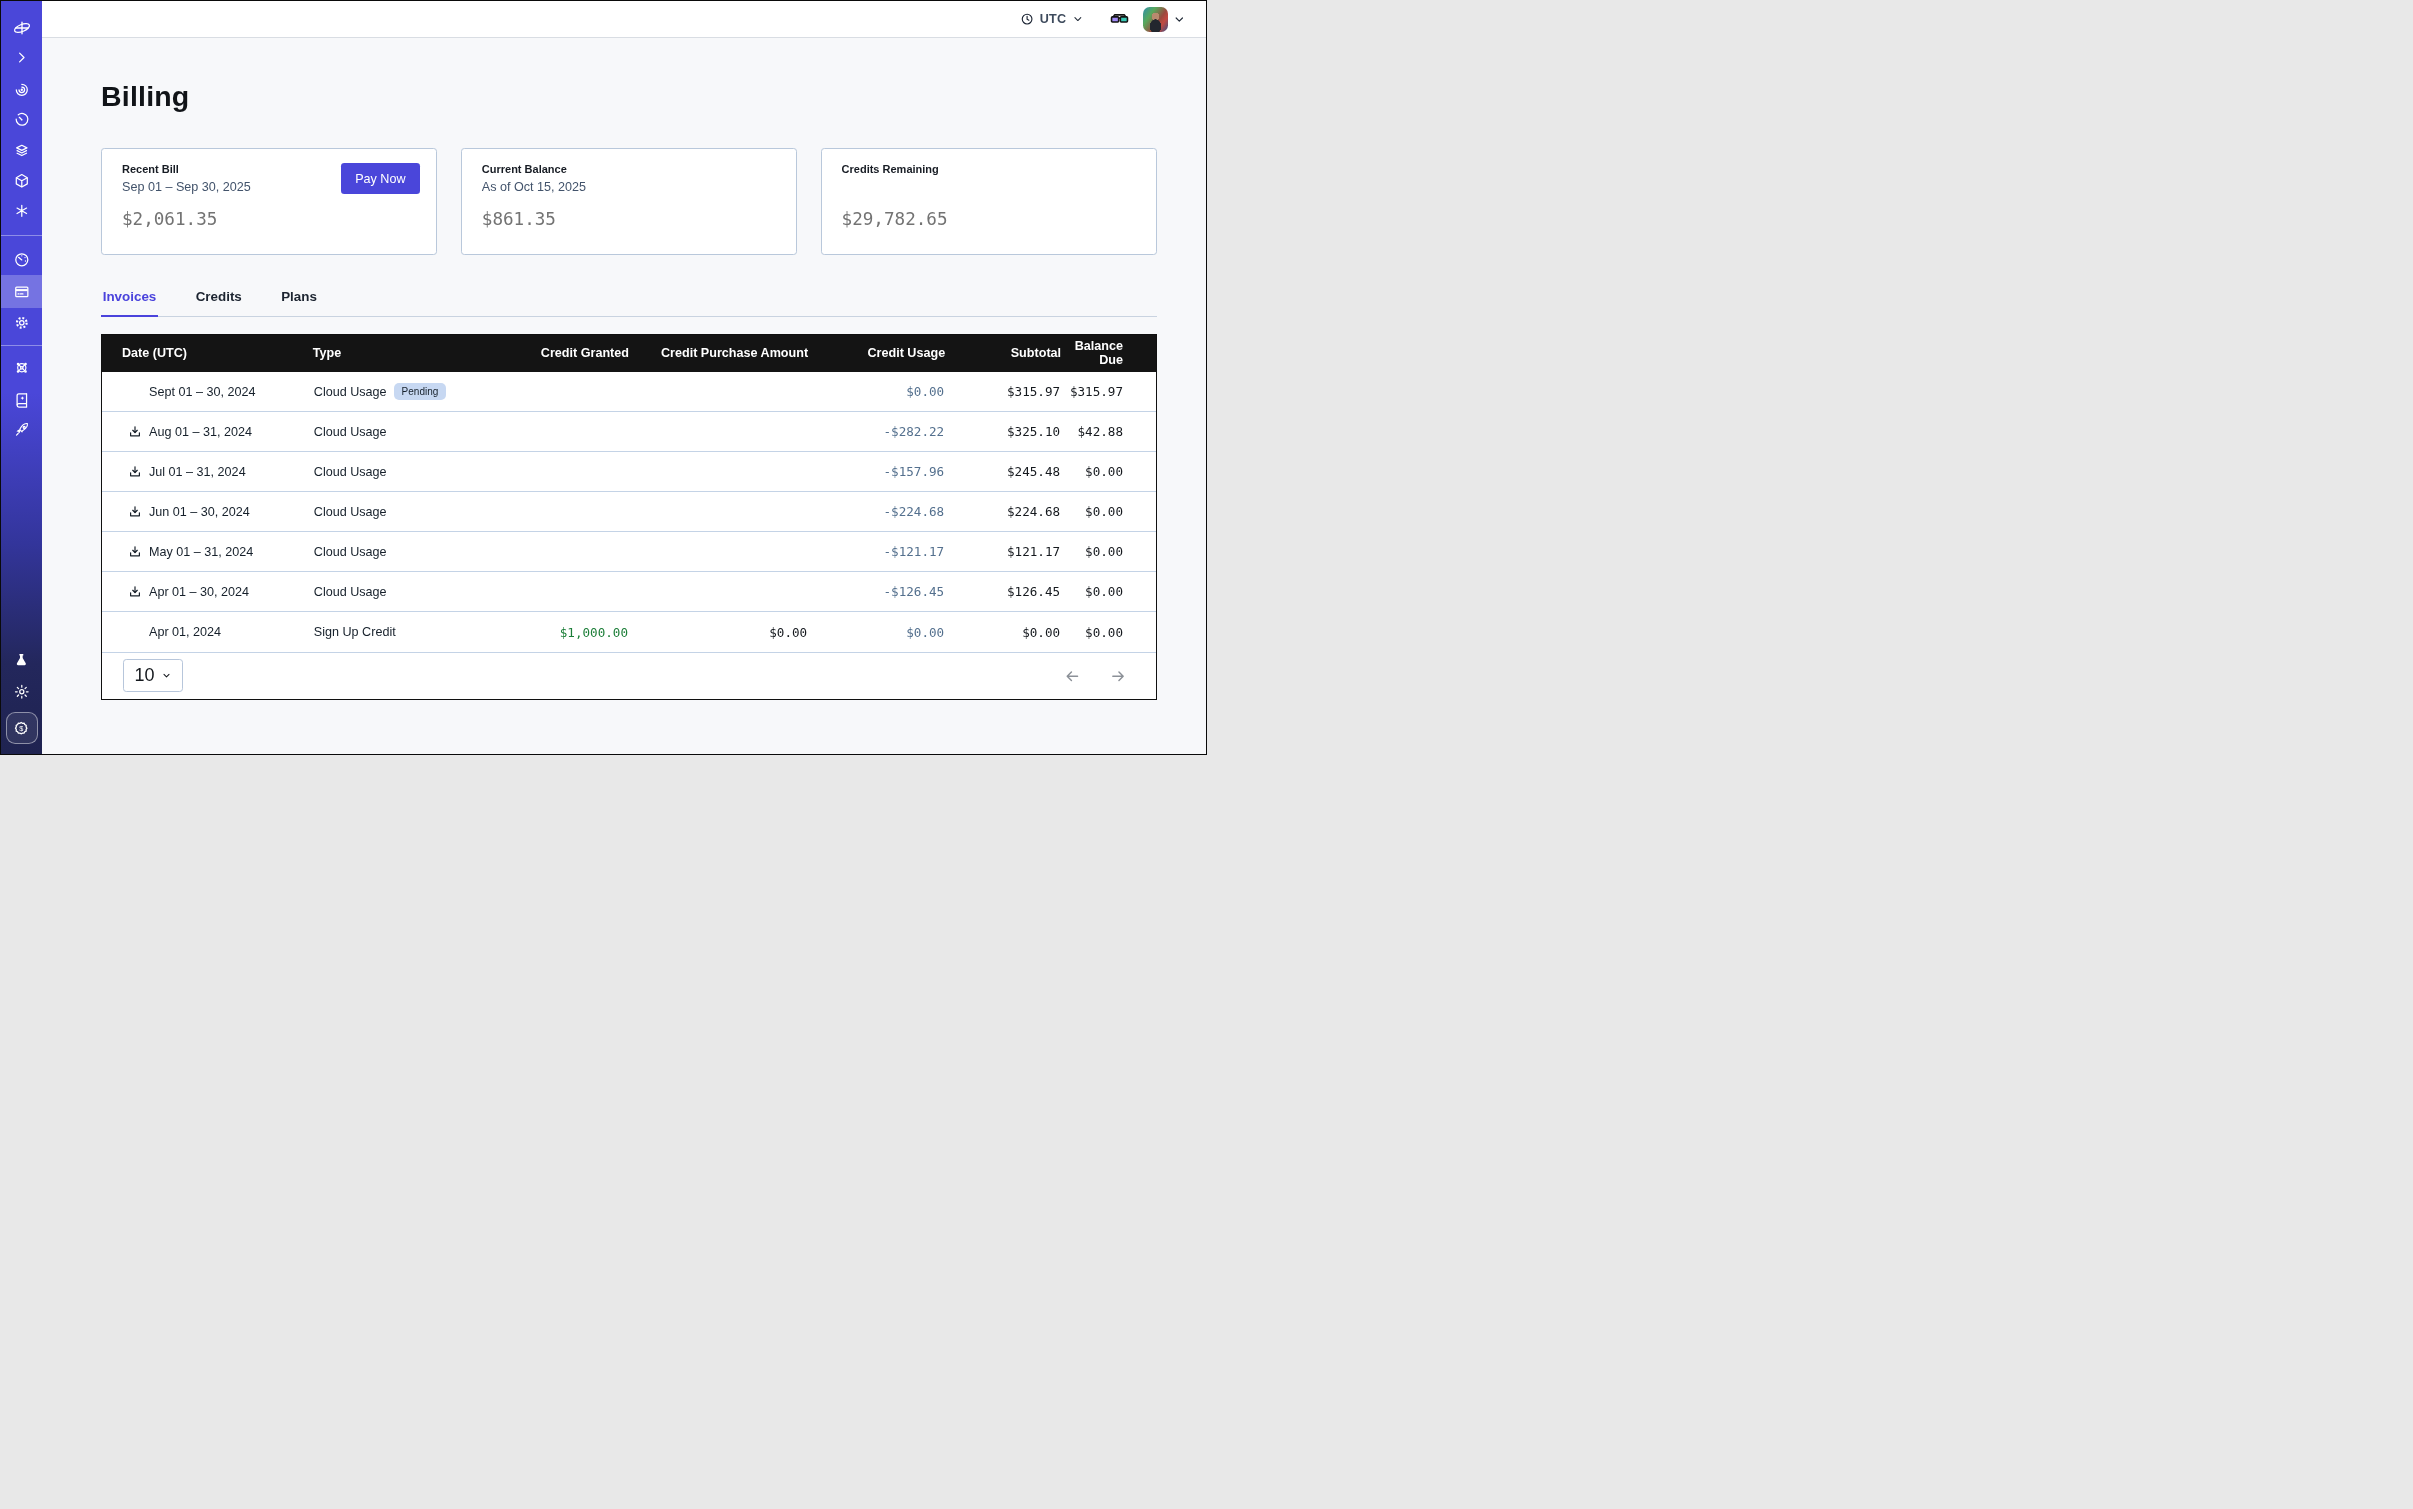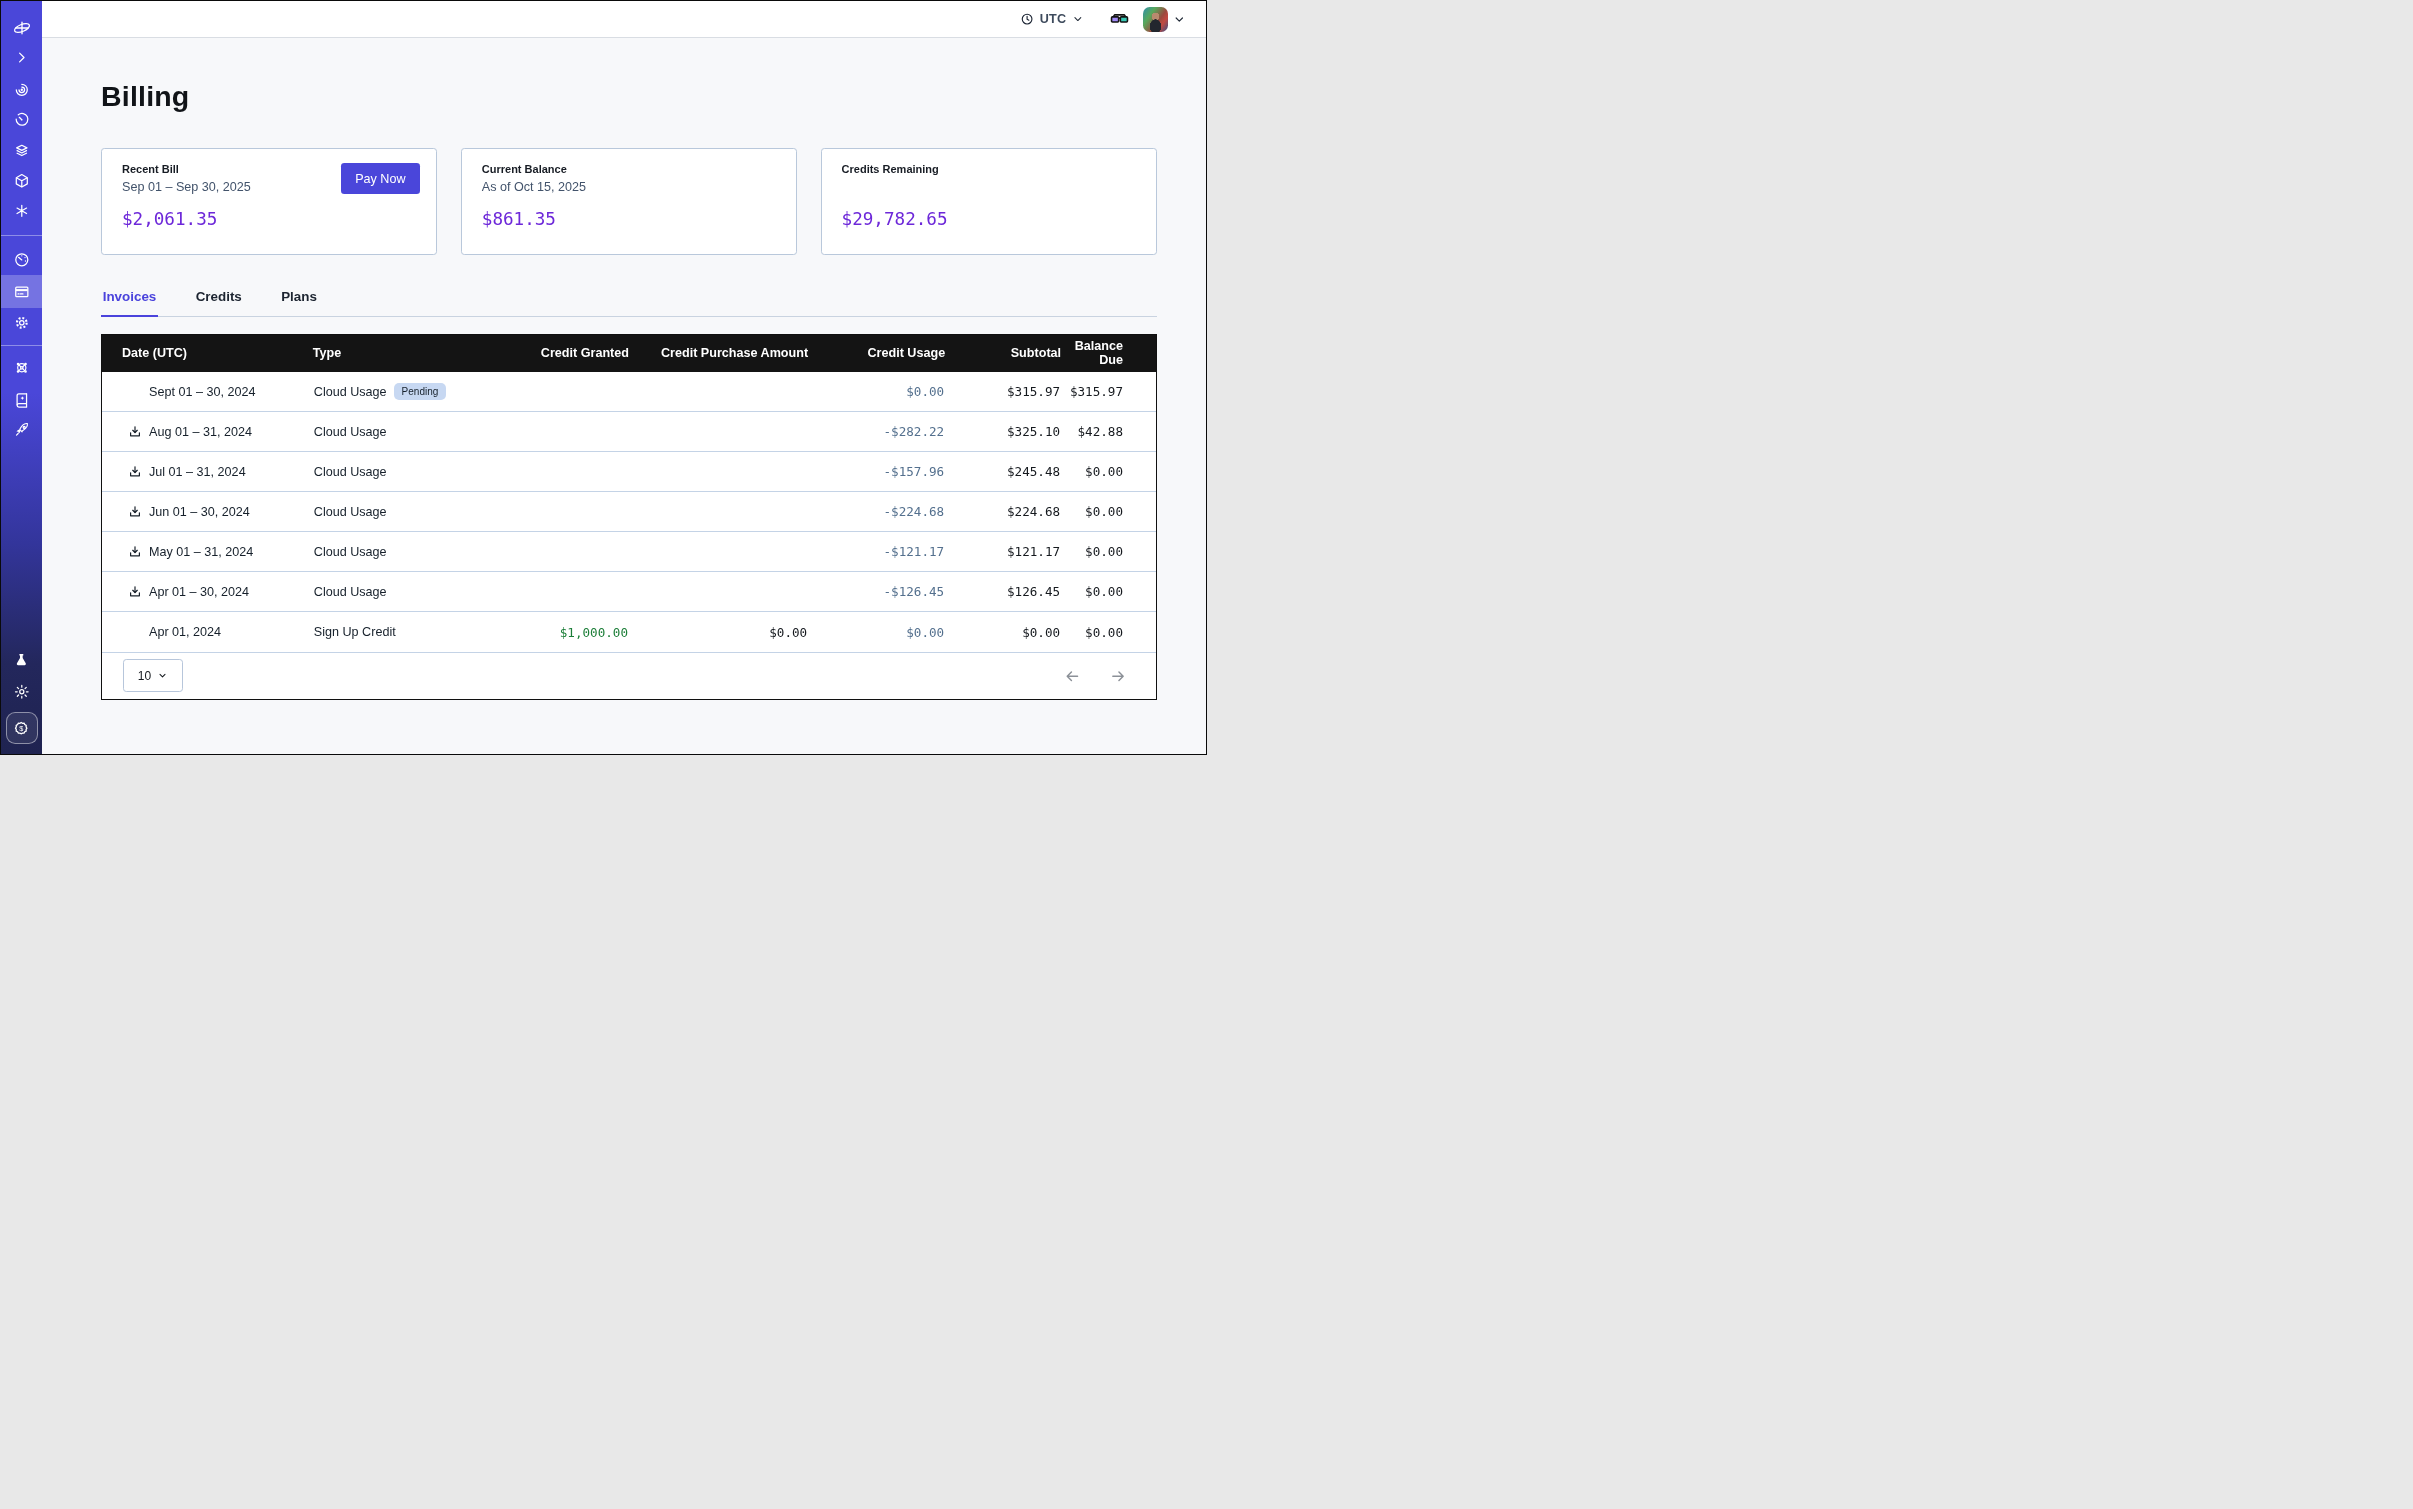--- a/index.html
+++ b/index.html
@@ -36,21 +36,21 @@
       linear-gradient(125deg,#2e8fae 0%,#57a85c 30%,#9a4a3e 60%,#c24840 74%,#314d86 100%);}
 
   .content{flex:1 1 auto;padding:42px 49px 0 59px;overflow:hidden;}
   h1.page-title{margin:0 0 35px 0;font-size:28.5px;font-weight:bold;color:#111418;letter-spacing:0.2px;}
 
   
   .cards{display:flex;gap:23.4px;margin-bottom:32px;}
   .card{position:relative;flex:1 1 0;height:107px;background:#fff;border:0.8px solid #b9c8db;border-radius:3.3px;padding:14.2px 20px;}
   .card-title{font-size:11px;font-weight:bold;color:#171c24;}
   .card-sub{font-size:12.6px;color:#42536b;margin-top:5px;min-height:16.7px;}
-  .card-amount{font-family:"DejaVu Sans Mono",monospace;font-size:17.6px;color:#6d28d9;margin-top:11.7px;}
+  .card-amount{font-family:"DejaVu Sans Mono",monospace;font-size:17.6px;color:#737373;margin-top:11.7px;}
   .pay-btn{position:absolute;top:14.2px;right:16.7px;background:#4a46da;color:#fff;border:none;border-radius:3.3px;
     font-family:"Liberation Sans",sans-serif;font-size:12.6px;padding:8.4px 14.2px;cursor:pointer;}
 
   
   .tabs{display:flex;gap:36px;border-bottom:0.8px solid #c9d3e0;margin-bottom:17px;}
   .tab{font-size:13.4px;font-weight:bold;color:#1c2430;padding:1.7px 1.7px 11px 1.7px;cursor:pointer;border-bottom:2.5px solid transparent;margin-bottom:-0.8px;}
   .tab.active{color:#4a43dc;border-bottom-color:#4a43dc;}
 
   
   .table-card{border:1.7px solid #101010;background:#fff;}
@@ -65,21 +65,21 @@
   td{font-size:12.6px;color:#16202b;vertical-align:middle;}
   td.c-date{padding-left:25px;}
   .date-wrap{display:flex;align-items:center;}
   .dl{width:22px;display:flex;align-items:center;flex:0 0 22px;background:none;border:none;padding:0;cursor:pointer;}
   td.num{font-family:"DejaVu Sans Mono",monospace;font-size:12.6px;color:#15191e;}
   td.c-usage{color:#54708e;}
   td.c-granted{color:#1c7e38;}
   .badge{display:inline-block;background:#c7d8f2;color:#16202b;font-size:10px;padding:3.3px 7.5px;border-radius:5px;margin-left:7.5px;vertical-align:0.8px;}
   .table-footer{border-top:0.8px solid #c4d3e6;height:47px;display:flex;align-items:center;justify-content:space-between;padding:0 28.5px 0 21px;background:#fff;}
   .page-size{width:60px;height:33px;border:1.3px solid #b7c6db;border-radius:3.3px;background:#fff;
-    display:flex;align-items:center;justify-content:center;gap:6px;font-size:12px;color:#15191e;cursor:pointer;}
+    display:flex;align-items:center;justify-content:center;gap:6px;font-size:18px;color:#15191e;cursor:pointer;}
   .pager{display:flex;align-items:center;gap:28px;}
   .pager .icon-btn svg{display:block;}
 </style>
 </head>
 <body>
 
 <div class="app">
 
   <aside class="sidebar">
     <div class="s-item logo">

